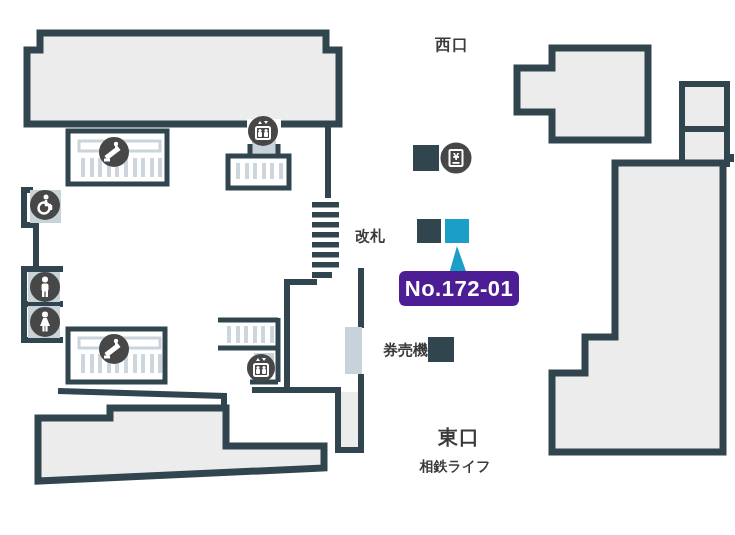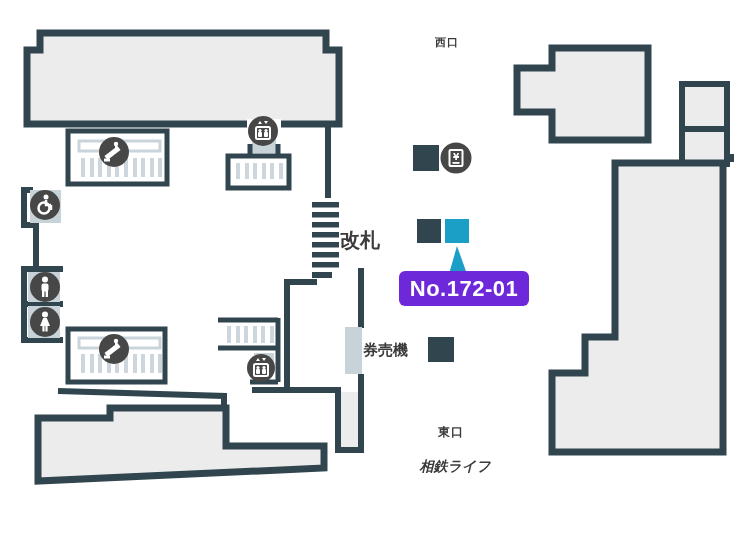--- a/index.html
+++ b/index.html
@@ -1,27 +1,27 @@
 <!DOCTYPE html>
 <html><head>
 <meta charset="utf-8">
 <style>
   html,body{margin:0;padding:0;background:#ffffff;}
   body{font-family:"Liberation Sans","DejaVu Sans",sans-serif;}
   .stage{position:relative;width:735px;height:535px;background:#fff;overflow:hidden;}
   .stage svg{position:absolute;left:0;top:0;}
   .lbl{position:absolute;color:#3b3b3b;font-weight:600;white-space:nowrap;}
-  .lbl-west{left:435px;top:35px;font-size:11px;letter-spacing:1px;}
-  .lbl-east{left:438px;top:424px;font-size:12px;letter-spacing:1px;}
-  .lbl-gate{left:340px;top:227px;font-size:20px;}
-  .lbl-tvm{left:363px;top:341px;font-size:15px;}
+  .lbl-west{left:435px;top:35px;font-size:16px;letter-spacing:1px;}
+  .lbl-east{left:438px;top:424px;font-size:20px;letter-spacing:1px;}
+  .lbl-gate{left:355px;top:227px;font-size:15px;}
+  .lbl-tvm{left:363px;top:341px;font-size:15px;padding-left:20px;}
   .landmarks{position:absolute;left:330px;top:456px;width:250px;text-align:center;
-             color:#3b3b3b;font-size:14px;line-height:21px;font-weight:600;font-style:italic;}
-  .badge{position:absolute;left:399px;top:271px;width:130px;height:35px;
-         background:#6d28d9;border-radius:6px;display:flex;align-items:center;justify-content:center;
+             color:#3b3b3b;font-size:14px;line-height:21px;font-weight:600;}
+  .badge{position:absolute;left:399px;top:271px;width:120px;height:35px;
+         background:#4c1d95;border-radius:6px;display:flex;align-items:center;justify-content:center;
          color:#ffffff;font-size:22px;font-weight:bold;letter-spacing:0.5px;}
 </style>
 </head>
 <body>
 
 <div class="stage">
 
 <svg width="735" height="535" viewBox="0 0 735 535">
 
   <path d="M40,33 H326 V50 H339 V124 H27 V50 H40 Z" fill="#ececec" stroke="#30454e" stroke-width="7"></path>

